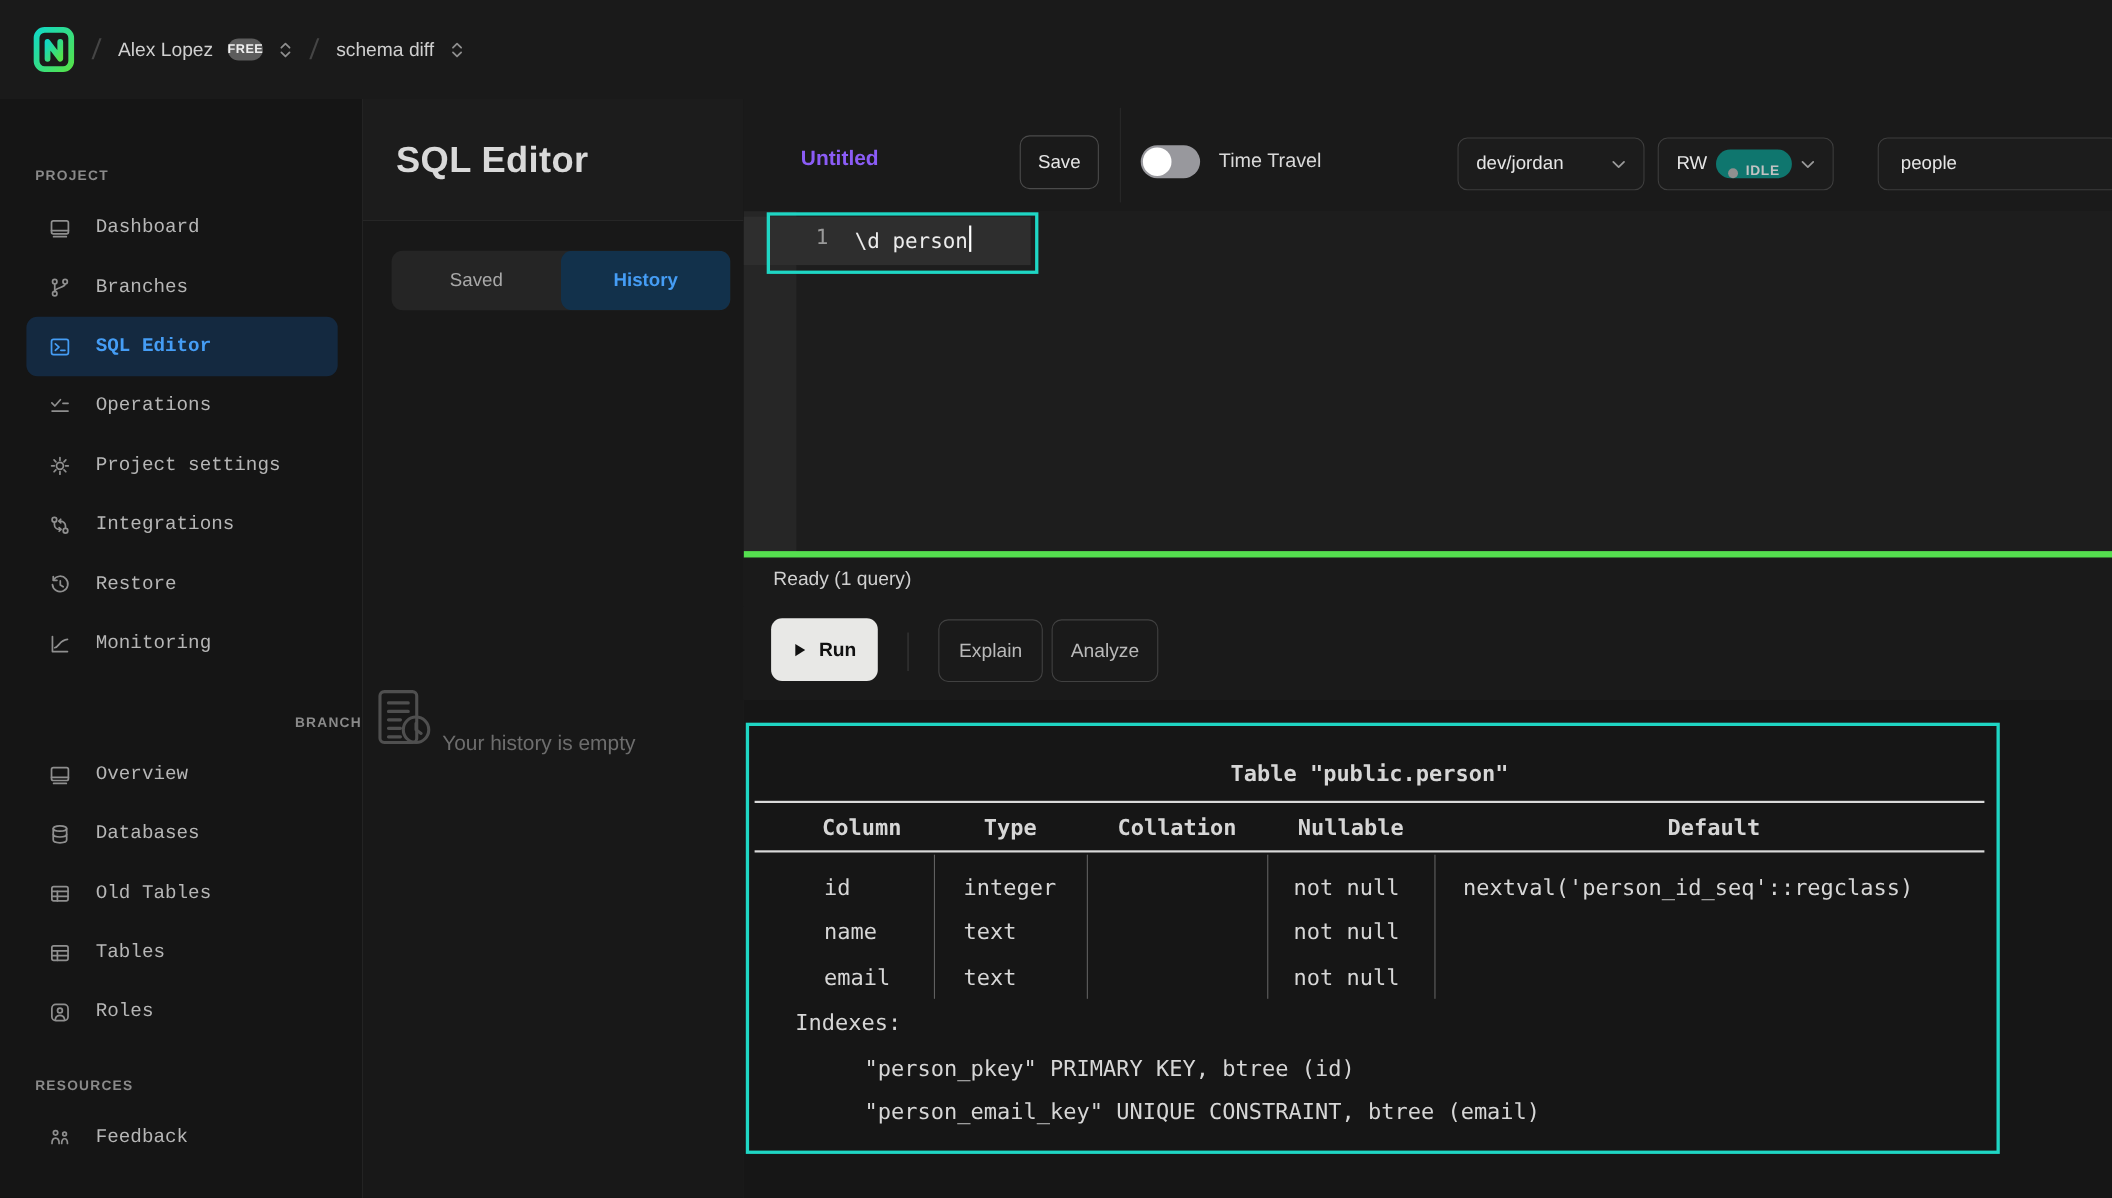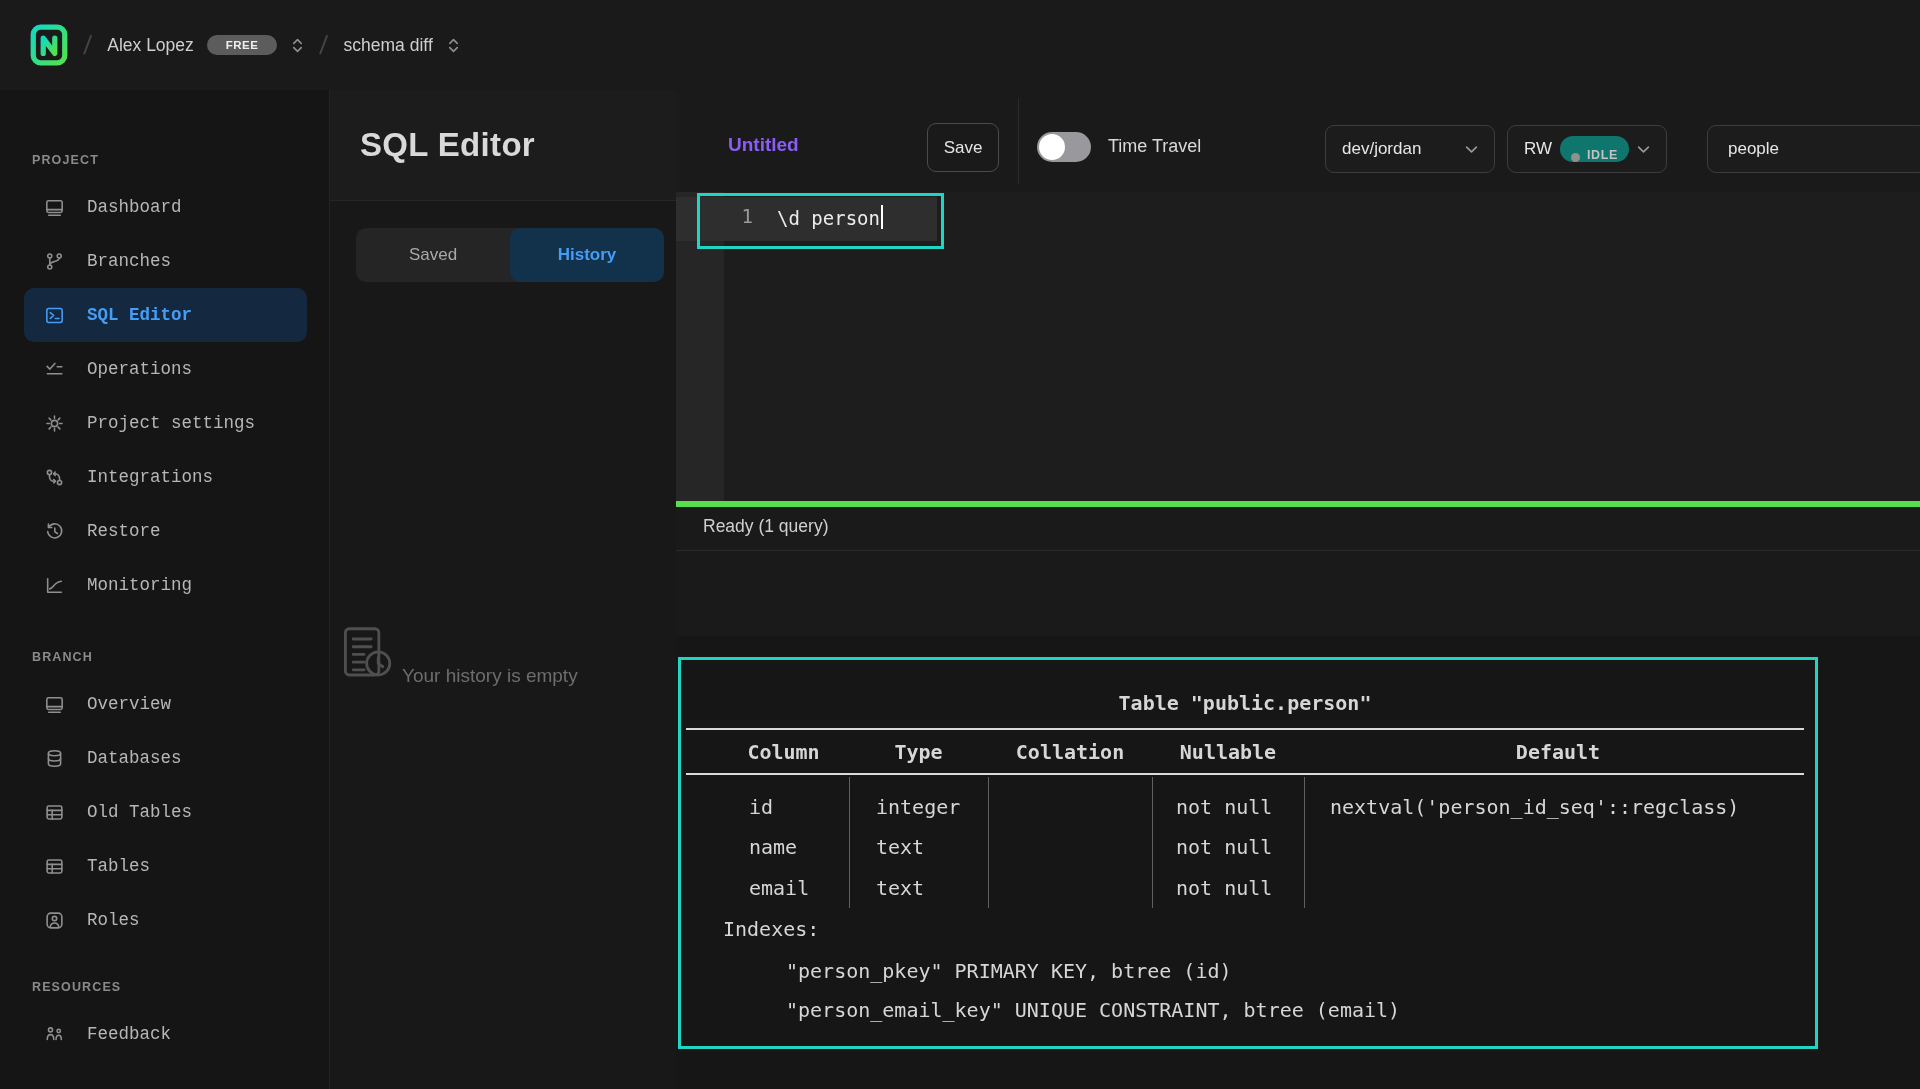--- a/index.html
+++ b/index.html
@@ -8,32 +8,32 @@
   .abs{position:absolute;}
   .mono{font-family:"DejaVu Sans Mono",monospace;}
 
   
   #topbar{left:0;top:0;width:1920px;height:90px;background:#1a1a1a;border-bottom:1px solid #2b2b2b;
           display:flex;align-items:center;}
   .logo-wrap{margin-left:30px;width:38px;height:42px;display:flex;align-items:center;}
   .bc-slash{color:#454545;font-size:26px;font-weight:300;margin:0 16px;transform:skewX(-6deg);}
   .bc-text{color:#cfcfcf;font-size:17.5px;}
   .badge-free{background:#5c5c5c;color:#efefef;font-size:11.5px;font-weight:700;letter-spacing:.04em;
-              border-radius:11px;padding:4px 19px;margin-left:13px;}
+              border-radius:11px;padding:4px 0;margin-left:13px;}
   .updown{margin-left:14px;color:#8e8e8e;display:inline-flex;}
   .updown svg{width:13px;height:17px;}
   .icn svg *, .updown svg *, .chev svg *{fill:none;stroke:currentColor;stroke-width:1.5;
         stroke-linecap:round;stroke-linejoin:round;}
 
   
   #sidebar{left:0;top:90px;width:330px;height:999px;background:#151515;border-right:1px solid #232323;
            padding-top:50px;box-sizing:border-box;}
   .sb-sec{height:40px;line-height:40px;padding-left:32px;color:#8a8a8a;font-size:12.5px;
           font-weight:700;letter-spacing:.09em;}
-  .sb-sec.gap1{margin-top:25px;} .sb-sec.gap2{margin-top:20px;}
+  .sb-sec.gap1{margin-top:25px;text-align:right;} .sb-sec.gap2{margin-top:20px;}
   .sb-item{height:54px;display:flex;align-items:center;margin:0 22px 0 24px;border-radius:10px;
            cursor:pointer;color:#b6b6b6;font-size:17.5px;font-family:Liberation Mono, monospace;}
   .sb-item .icn{margin-left:20px;margin-right:22px;color:#8f8f8f;display:flex;}
   .sb-item .icn svg{width:21px;height:21px;}
   .sb-item.active{background:#142940;color:#459df5;font-weight:600;}
   .sb-item.active .icn{color:#459df5;}
 
   
   #midpanel{left:330px;top:90px;width:346px;height:999px;background:#181818;border-right:1px solid #262626;}
   #mid-header{left:0;top:0;width:346px;height:110px;background:#1c1c1c;border-bottom:1px solid #262626;
@@ -361,20 +361,31 @@
       <div id="active-line" class="abs"></div>
       <div id="line-no" class="abs mono">1</div>
       <div id="code-line" class="abs mono"><span>\d person</span><span id="cursor"></span></div>
     </div>
 
     <div id="runbar" class="abs"></div>
     <div id="statusbar" class="abs">
       <span id="status-text" class="abs">Ready (1 query)</span>
     </div>
 
+    <div id="toolbar" class="abs">
+      <div id="run-btn" class="abs">
+        <svg viewBox="0 0 14 14">
+            <path d="M3 1.5l9 5.5-9 5.5z" fill="#111"></path>
+          </svg>
+        <span>Run</span>
+      </div>
+      <div id="tool-sep" class="abs"></div>
+      <div id="explain-btn" class="ghost-btn abs">Explain</div>
+      <div id="analyze-btn" class="ghost-btn abs">Analyze</div>
+    </div>
 
     <div id="results" class="abs">
       <div id="res-title" class="mono">Table "public.person"</div>
       <div id="rule1" class="rule"></div>
       <div id="res-head" class="mono"><span class="hc" style="width: 131px;">Column</span><span class="hc" style="width: 139px;">Type</span><span class="hc" style="width: 164px;">Collation</span><span class="hc" style="width: 152px;">Nullable</span><span class="hc" style="width: 508px;">Default</span></div>
       <div id="rule2" class="rule"></div>
       <div id="res-body">
           <div class="res-row" style="top: 159px;"><span style="width: 131px; box-sizing: border-box; padding-left: 31px;">id</span><span style="width: 139px; box-sizing: border-box; padding-left: 27px;">integer</span><span style="width: 164px; box-sizing: border-box; padding-left: 0px;"></span><span style="width: 152px; box-sizing: border-box; padding-left: 24px;">not null</span><span style="width: 508px; box-sizing: border-box; padding-left: 26px;">nextval('person_id_seq'::regclass)</span></div>
           <div class="res-row" style="top: 199px;"><span style="width: 131px; box-sizing: border-box; padding-left: 31px;">name</span><span style="width: 139px; box-sizing: border-box; padding-left: 27px;">text</span><span style="width: 164px; box-sizing: border-box; padding-left: 0px;"></span><span style="width: 152px; box-sizing: border-box; padding-left: 24px;">not null</span><span style="width: 508px; box-sizing: border-box; padding-left: 26px;"></span></div>
           <div class="res-row" style="top: 240px;"><span style="width: 131px; box-sizing: border-box; padding-left: 31px;">email</span><span style="width: 139px; box-sizing: border-box; padding-left: 27px;">text</span><span style="width: 164px; box-sizing: border-box; padding-left: 0px;"></span><span style="width: 152px; box-sizing: border-box; padding-left: 24px;">not null</span><span style="width: 508px; box-sizing: border-box; padding-left: 26px;"></span></div>

